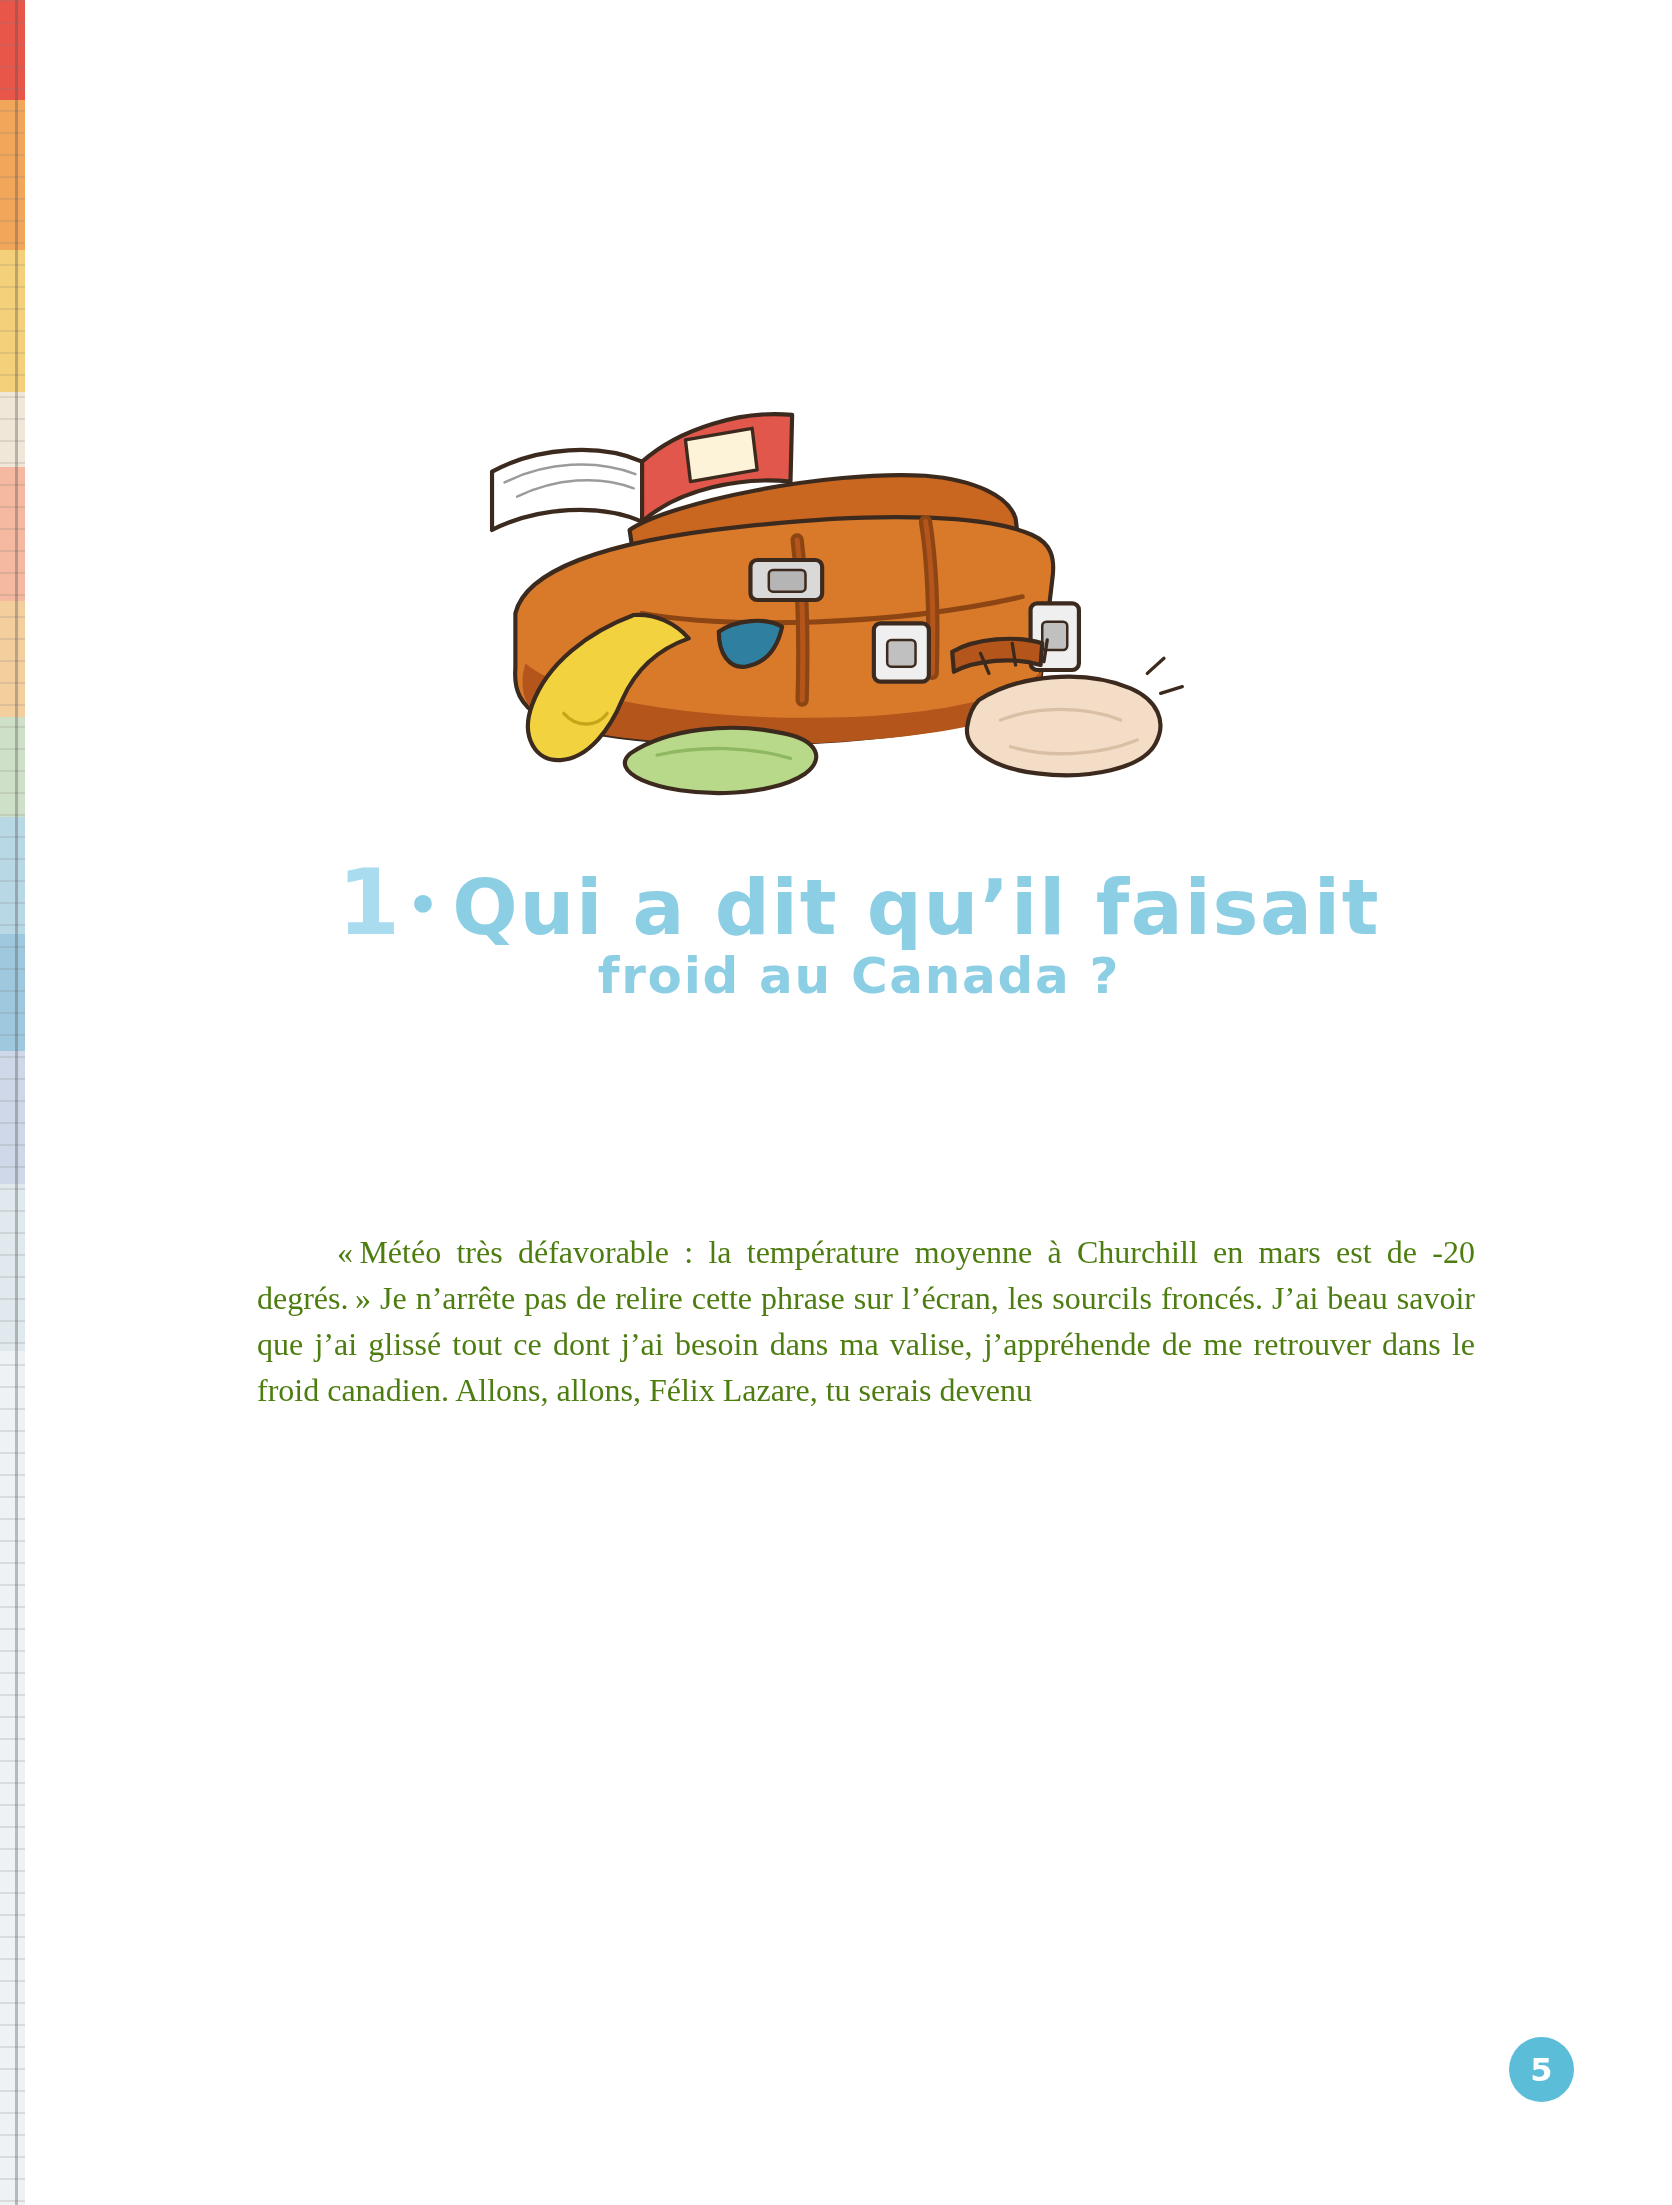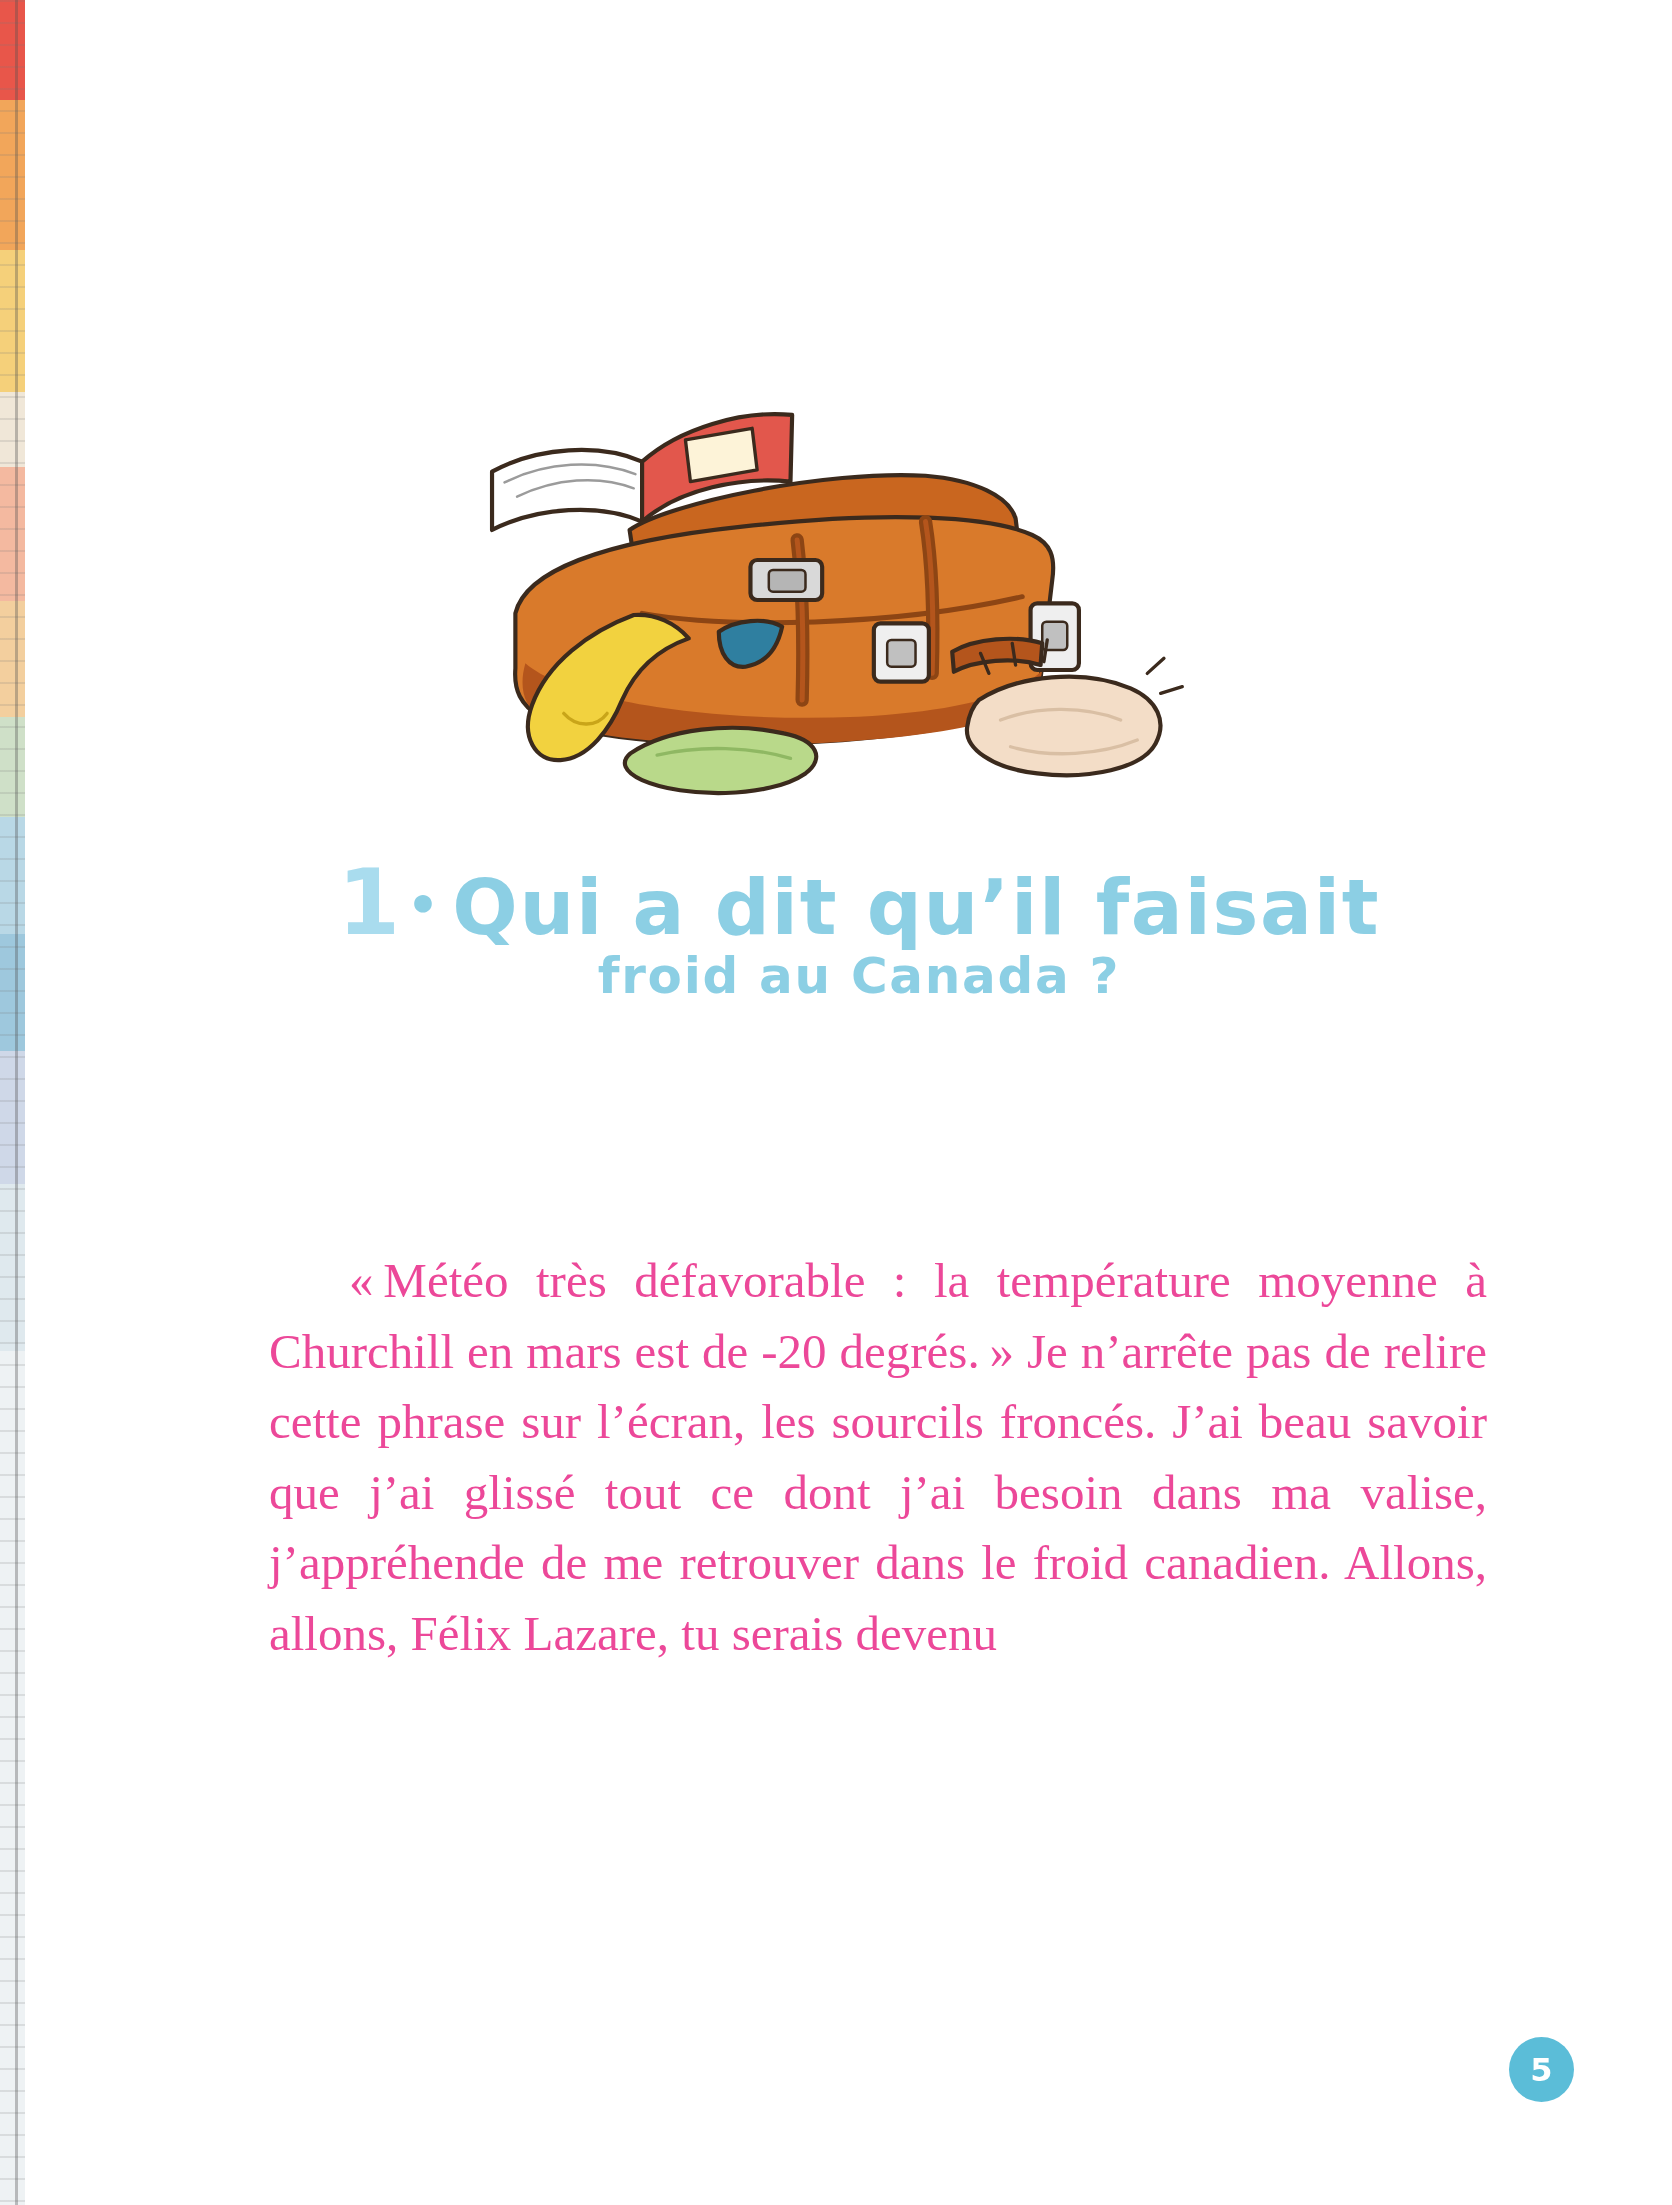--- a/index.html
+++ b/index.html
@@ -121,27 +121,27 @@
   }
   .chapter-dot {
     font-size: 50px;
     vertical-align: 11.7px;
     color: #8ccfe4;
     margin-right: 11.7px;
   }
 
   .body-text {
     position: absolute;
-    left: 244px;
+    left: 232px;
     top: 1184px;
     width: 1218px;
     font-family: "Liberation Serif", serif;
-    font-size: 49px;
+    font-size: 32px;
     line-height: 1.44;
-    color: #ec4899;
+    color: #4d7c0f;
     text-align: justify;
     text-justify: inter-word;
     text-indent: 80px;
     hyphens: manual;
   }
 
   .page-number {
     position: absolute;
     right: 98px;
     bottom: 107px;

